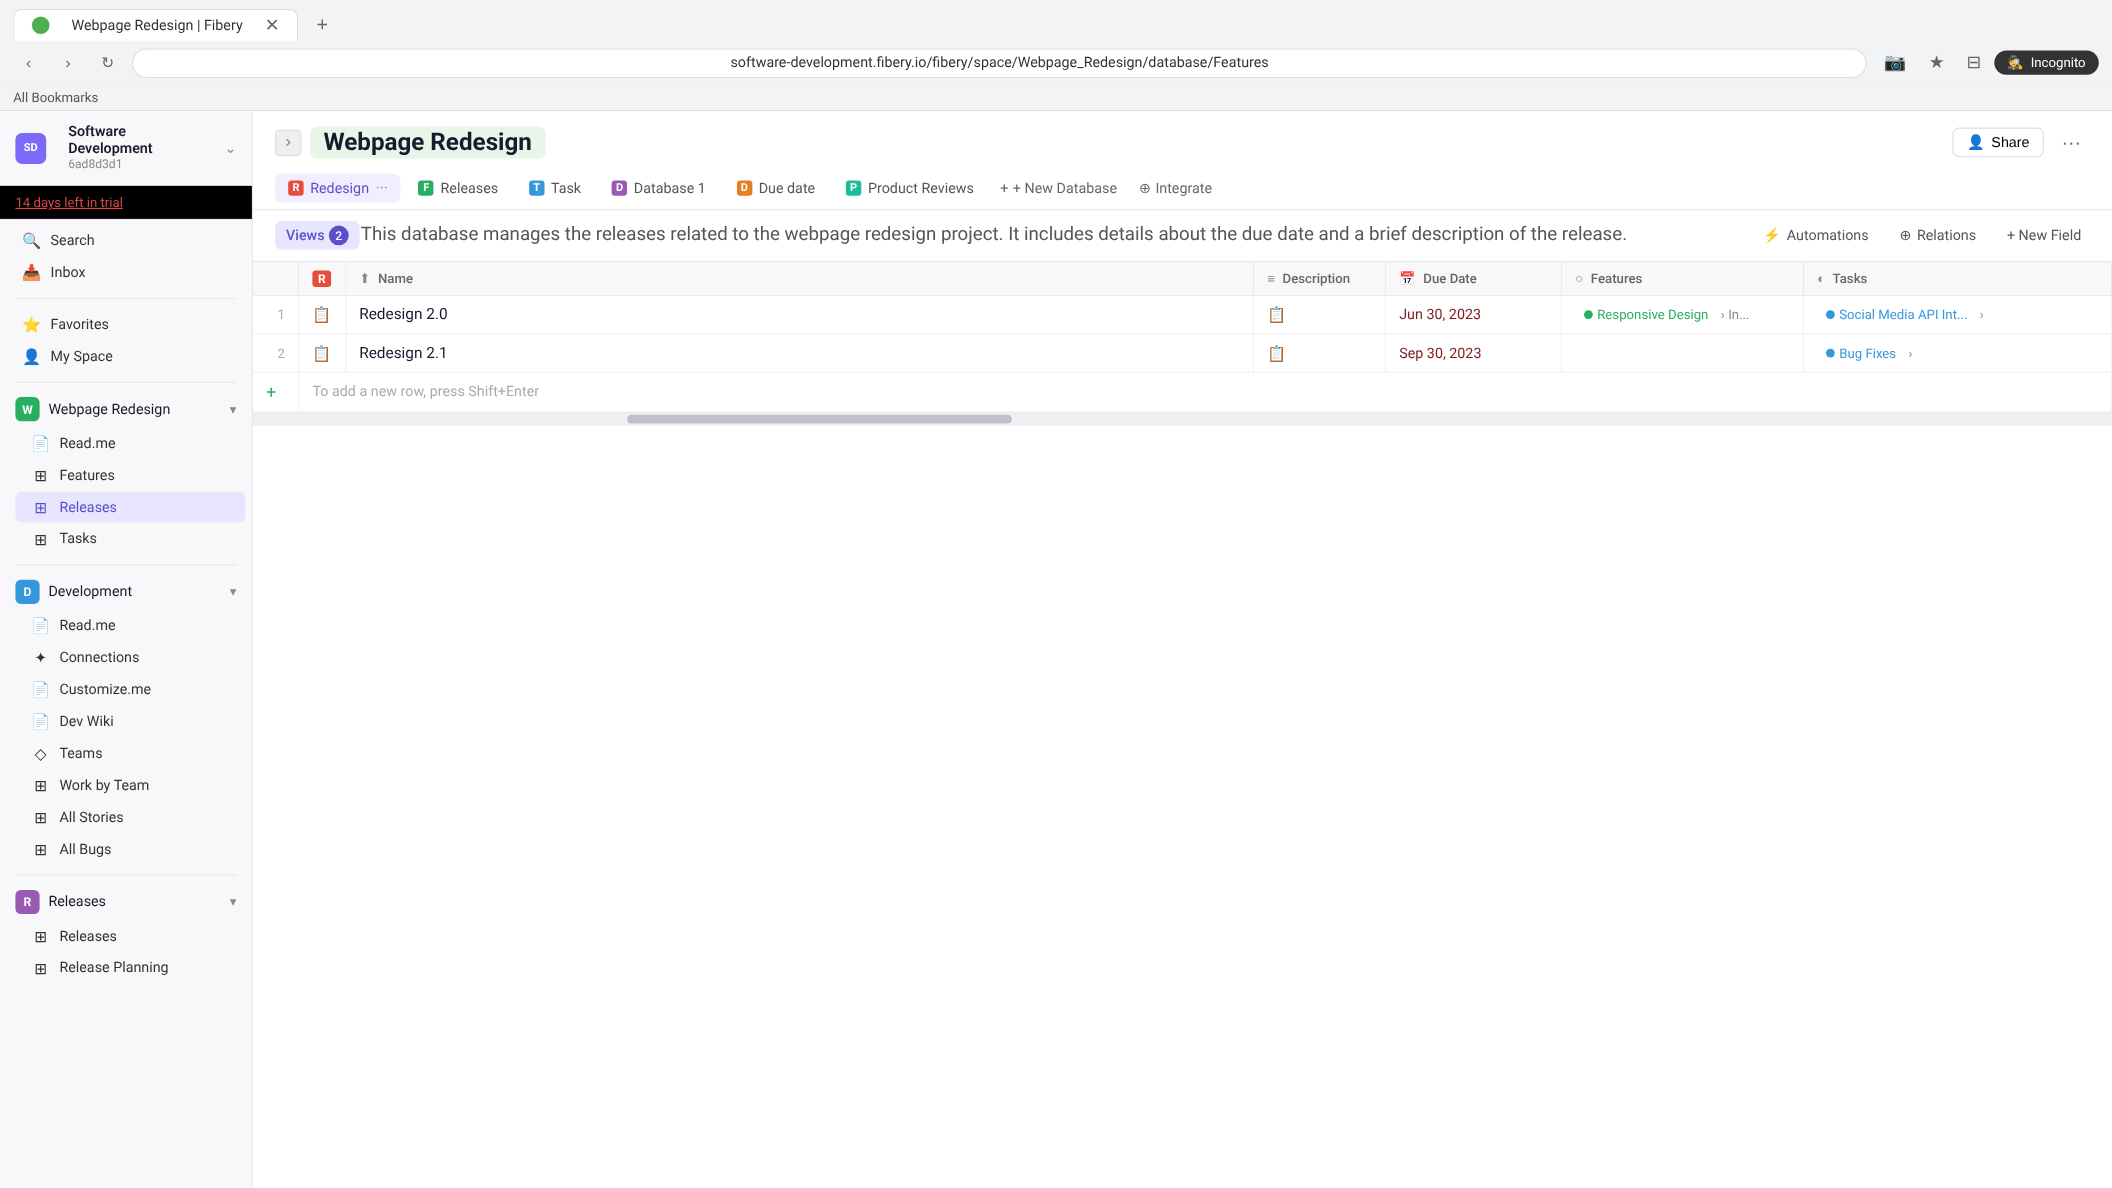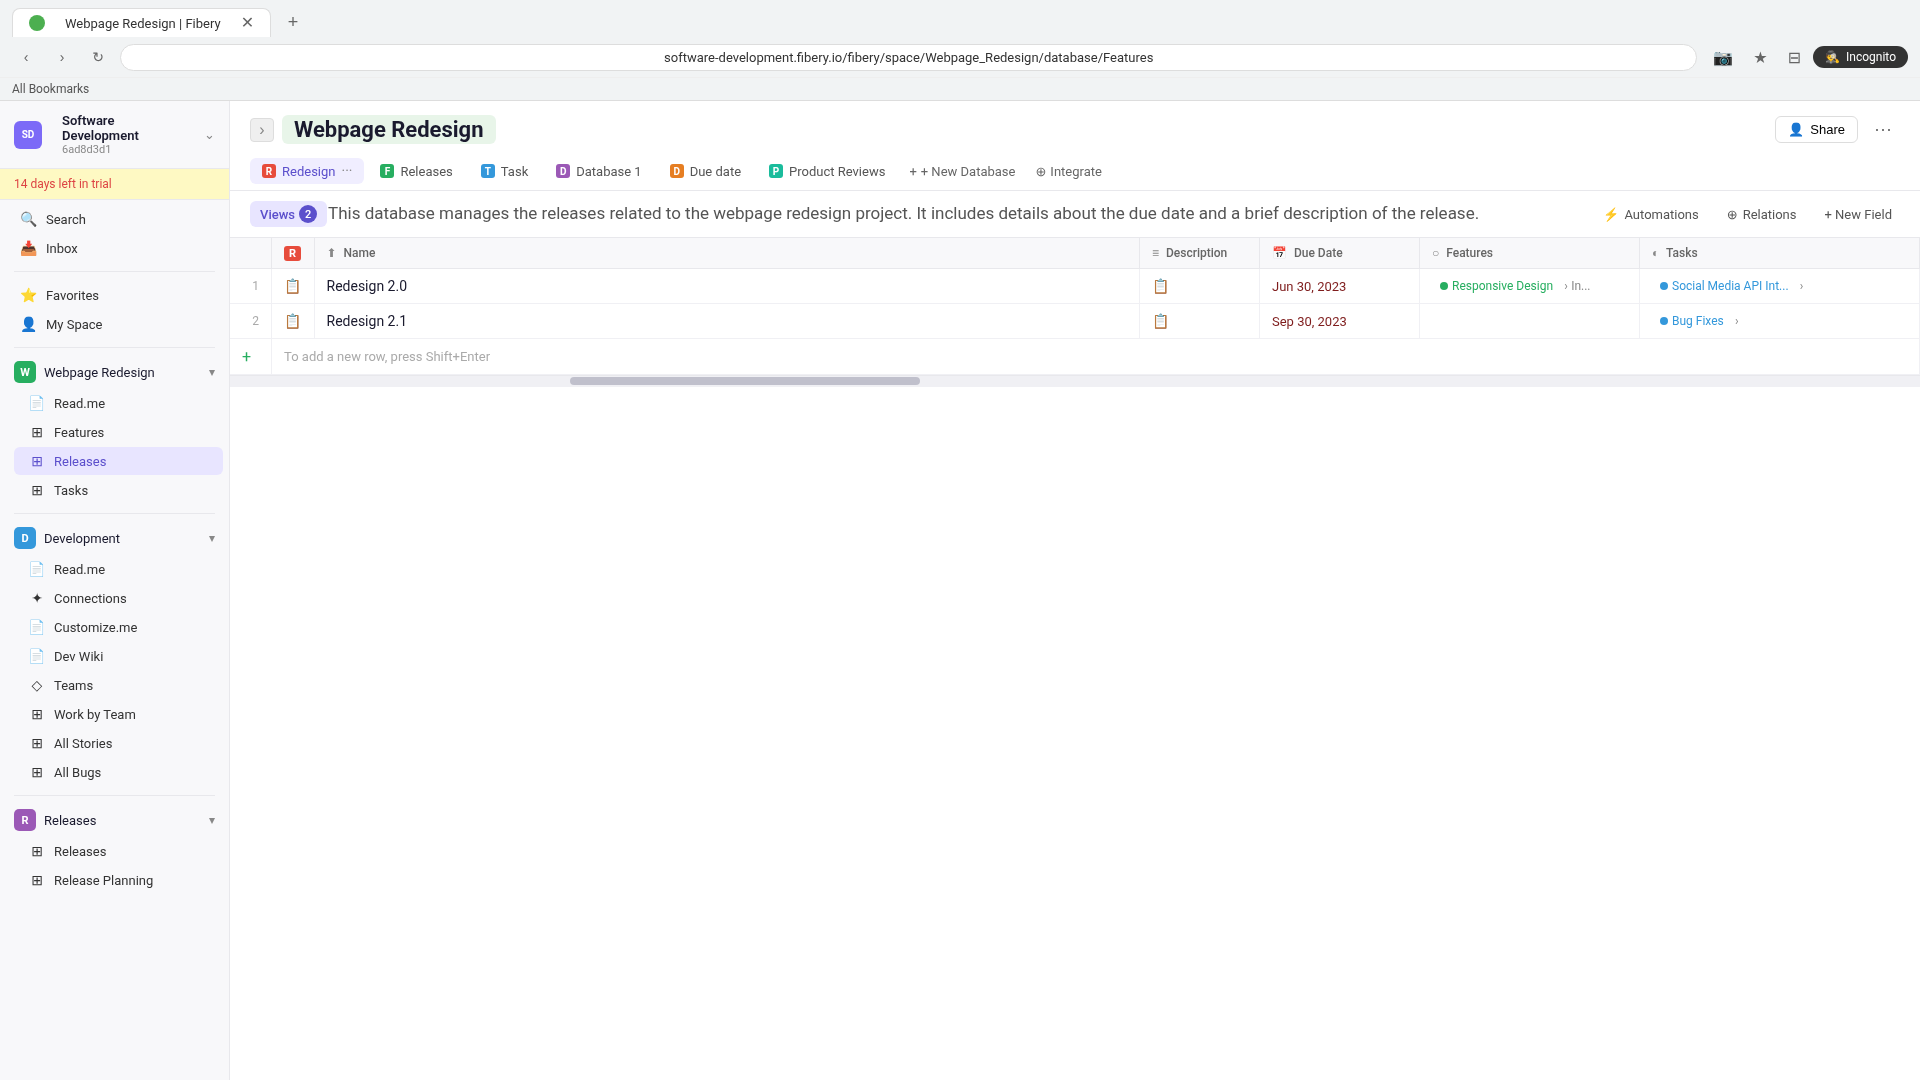--- a/index.html
+++ b/index.html
@@ -27,21 +27,21 @@
     .app { display: flex; flex: 1; overflow: hidden; }
 
     
     .sidebar { width: 230px; background: #f8f8fa; border-right: 1px solid #e8e8ec; flex-shrink: 0; overflow-y: auto; display: flex; flex-direction: column; }
     .sidebar-header { padding: 12px 14px; border-bottom: 1px solid #e8e8ec; }
     .workspace-info { display: flex; align-items: center; gap: 20px; cursor: pointer; }
     .workspace-avatar { width: 28px; height: 28px; background: #7c6af7; border-radius: 6px; display: flex; align-items: center; justify-content: center; color: #fff; font-size: 10px; font-weight: bold; flex-shrink: 0; }
     .workspace-name { font-weight: 600; font-size: 13px; }
     .workspace-id { font-size: 11px; color: #888; }
     .workspace-chevron { margin-left: auto; color: #888; }
-    .trial-banner { padding: 8px 14px; font-size: 12px; color: #d44; background: #fef9c3; border-bottom: 1px solid #e8e8ec; }
+    .trial-banner { padding: 8px 14px; font-size: 12px; color: #d44; background: #000000; border-bottom: 1px solid #e8e8ec; text-decoration: underline; }
 
     .sidebar-section { padding: 4px 0; }
     .sidebar-item { display: flex; align-items: center; gap: 8px; padding: 5px 14px; cursor: pointer; border-radius: 6px; margin: 1px 6px; font-size: 13px; color: #333; }
     .sidebar-item.active { background: #e8e5ff; color: #5b4fcc; }
     .sidebar-item-icon { width: 18px; height: 18px; display: flex; align-items: center; justify-content: center; flex-shrink: 0; font-size: 14px; }
     .sidebar-item-label { flex: 1; }
     .sidebar-group-items { padding-left: 8px; }
 
     .space-icon { width: 22px; height: 22px; border-radius: 5px; display: flex; align-items: center; justify-content: center; font-size: 11px; font-weight: bold; color: #fff; flex-shrink: 0; }
     .space-icon-green { background: #27ae60; }

